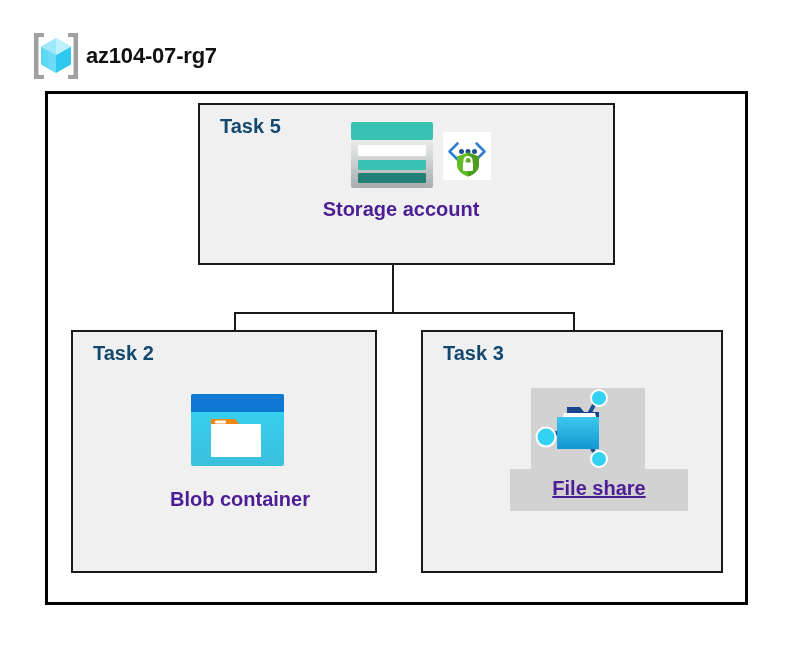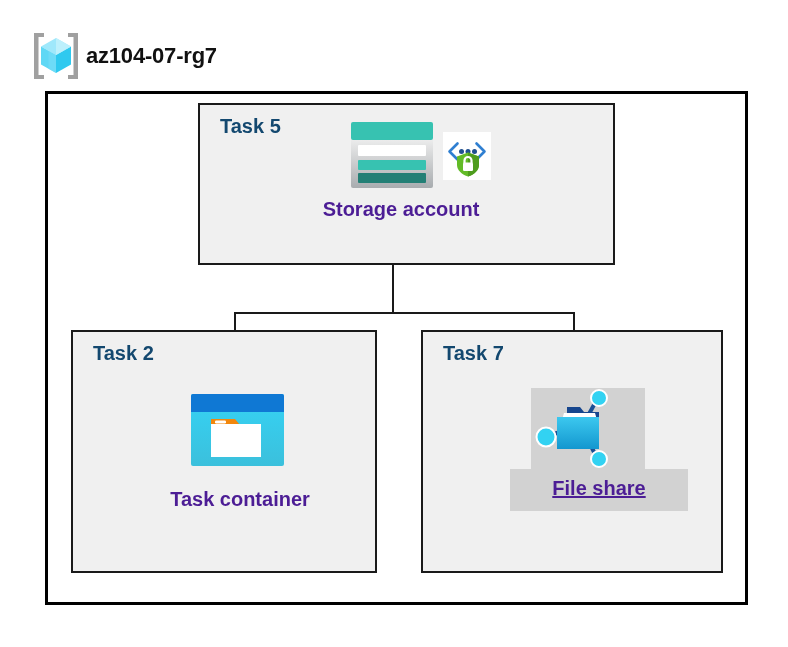--- a/index.html
+++ b/index.html
@@ -231,24 +231,24 @@
     </defs>
     <rect x="0" y="0" width="93" height="72" rx="2" fill="url(#blobBody)"></rect>
     <rect x="0" y="0" width="93" height="17" rx="2" fill="#0f78d4"></rect>
     <rect x="0" y="13" width="93" height="5" fill="#0f78d4"></rect>
 
     <path d="M20 25 L44 25 L49 31 L20 31 Z" fill="#f2870d"></path>
     <rect x="24" y="26.5" width="11" height="3" rx="1.2" fill="#ffffff"></rect>
 
     <rect x="20" y="30" width="50" height="33" fill="#ffffff"></rect>
   </svg>
-  <div class="node-label blob-label">Task container</div>
+  <div class="node-label blob-label">Blob container</div>
 
   <div class="task-box task-3">
-    <div class="task-label">Task 7</div>
+    <div class="task-label">Task 3</div>
   </div>
 
   <div class="fs-icon-bg"></div>
   <div class="fs-label-bg"></div>
 
   <svg class="fileshare-icon" viewBox="0 0 90 82">
     <defs>
       <linearGradient id="fsFolder" x1="0" y1="0" x2="0" y2="1">
         <stop offset="0" stop-color="#3cc8ef"></stop>
         <stop offset="1" stop-color="#1397cf"></stop>

